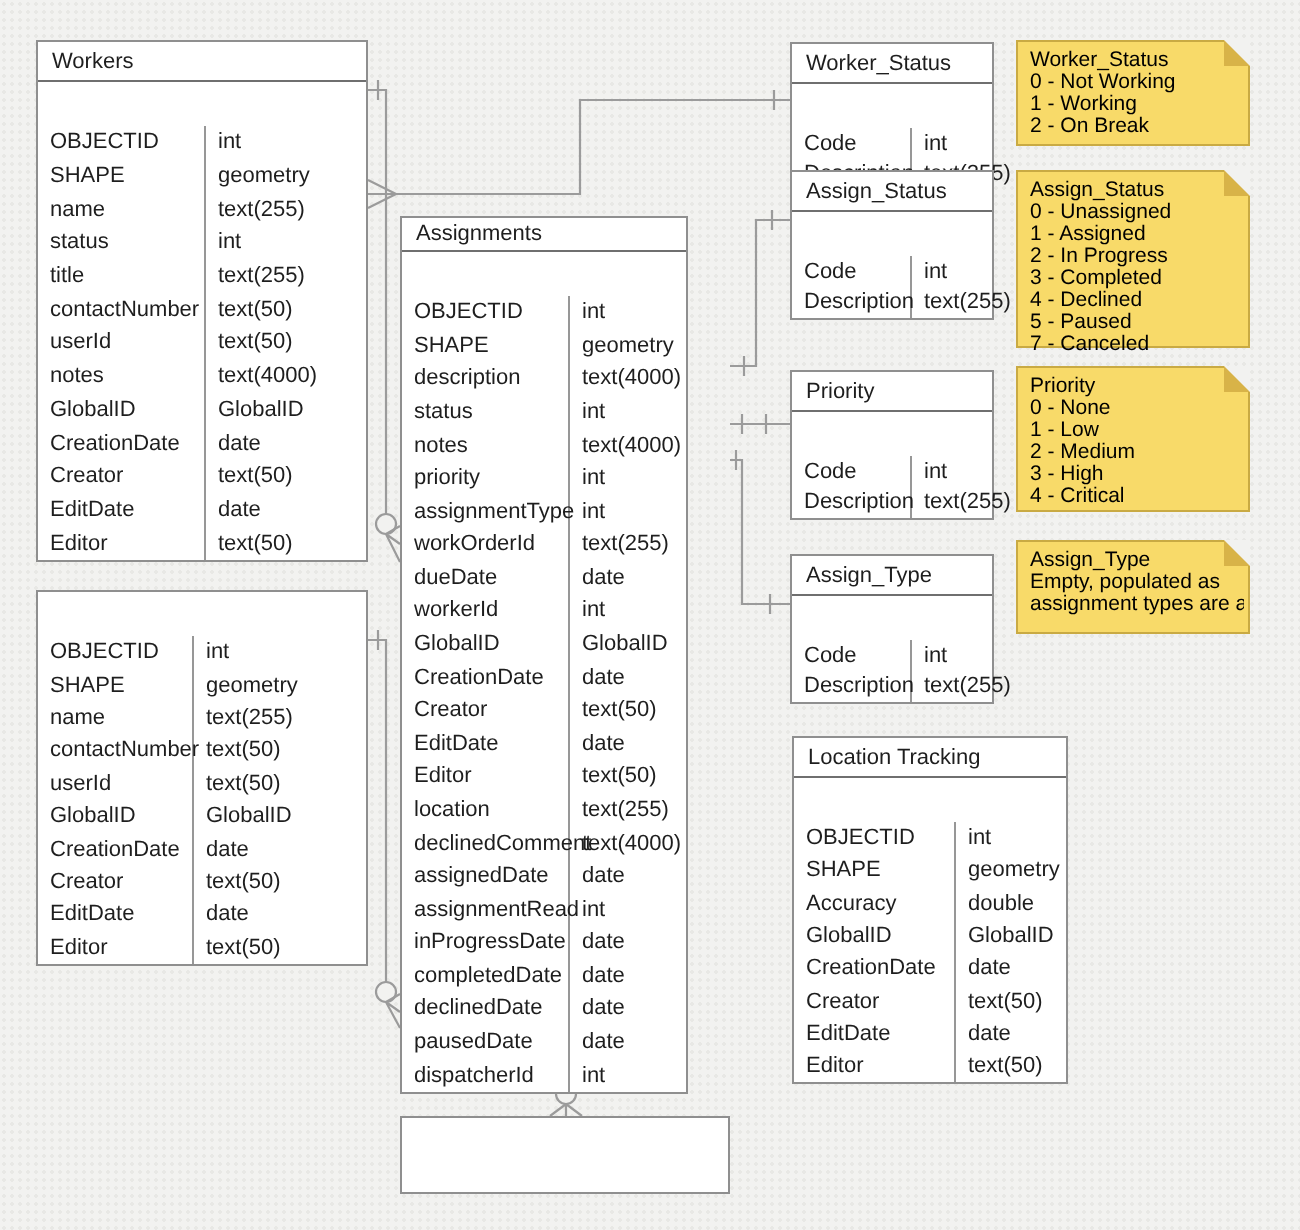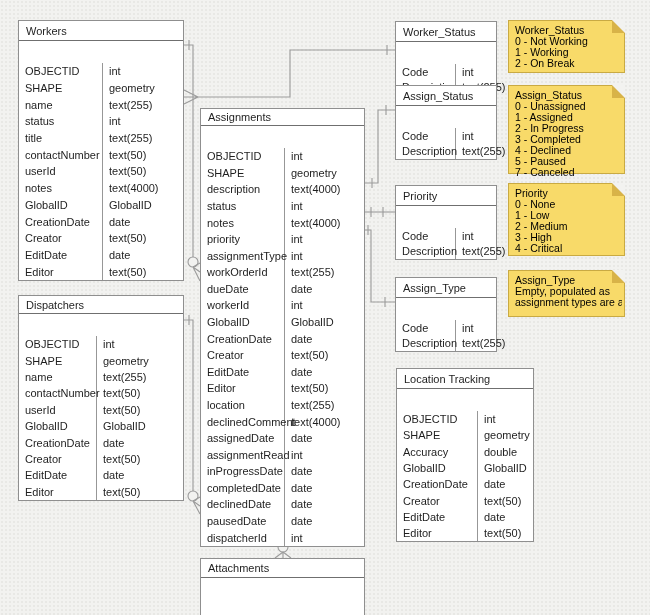--- a/index.html
+++ b/index.html
@@ -146,21 +146,20 @@
           <span class="ftype">date</span>
         </div>
         <div class="t-row">
           <span class="fname">Editor</span>
           <span class="ftype">text(50)</span>
         </div>
       </div>
   </div>
 
   <div class="table" style="left:18px;top:295px;width:166px;--headh:18px;--rowh:16.4px;--colw:78px;">
-    <div class="t-header">Dispatchers</div>
     <div class="t-body">
         <div class="t-row">
           <span class="fname">OBJECTID</span>
           <span class="ftype">int</span>
         </div>
         <div class="t-row">
           <span class="fname">SHAPE</span>
           <span class="ftype">geometry</span>
         </div>
         <div class="t-row">
@@ -191,21 +190,21 @@
           <span class="fname">EditDate</span>
           <span class="ftype">date</span>
         </div>
         <div class="t-row">
           <span class="fname">Editor</span>
           <span class="ftype">text(50)</span>
         </div>
       </div>
   </div>
 
-  <div class="table" style="left:200px;top:108px;width:165px;--headh:17px;--rowh:16.58px;--colw:84px;">
+  <div class="table" style="left:200px;top:108px;width:144px;--headh:17px;--rowh:16.58px;--colw:84px;">
     <div class="t-header">Assignments</div>
     <div class="t-body">
         <div class="t-row">
           <span class="fname">OBJECTID</span>
           <span class="ftype">int</span>
         </div>
         <div class="t-row">
           <span class="fname">SHAPE</span>
           <span class="ftype">geometry</span>
         </div>
@@ -294,21 +293,20 @@
           <span class="ftype">date</span>
         </div>
         <div class="t-row">
           <span class="fname">dispatcherId</span>
           <span class="ftype">int</span>
         </div>
       </div>
   </div>
 
   <div class="table" style="left:200px;top:558px;width:165px;--headh:19px;">
-    <div class="t-header">Attachments</div>
     <div class="t-body" style="height:15px;"></div>
   </div>
 
   <div class="table" style="left:395px;top:21px;width:102px;--headh:20px;--rowh:15.6px;--colw:60px;">
     <div class="t-header">Worker_Status</div>
     <div class="t-body">
         <div class="t-row">
           <span class="fname">Code</span>
           <span class="ftype">int</span>
         </div>

